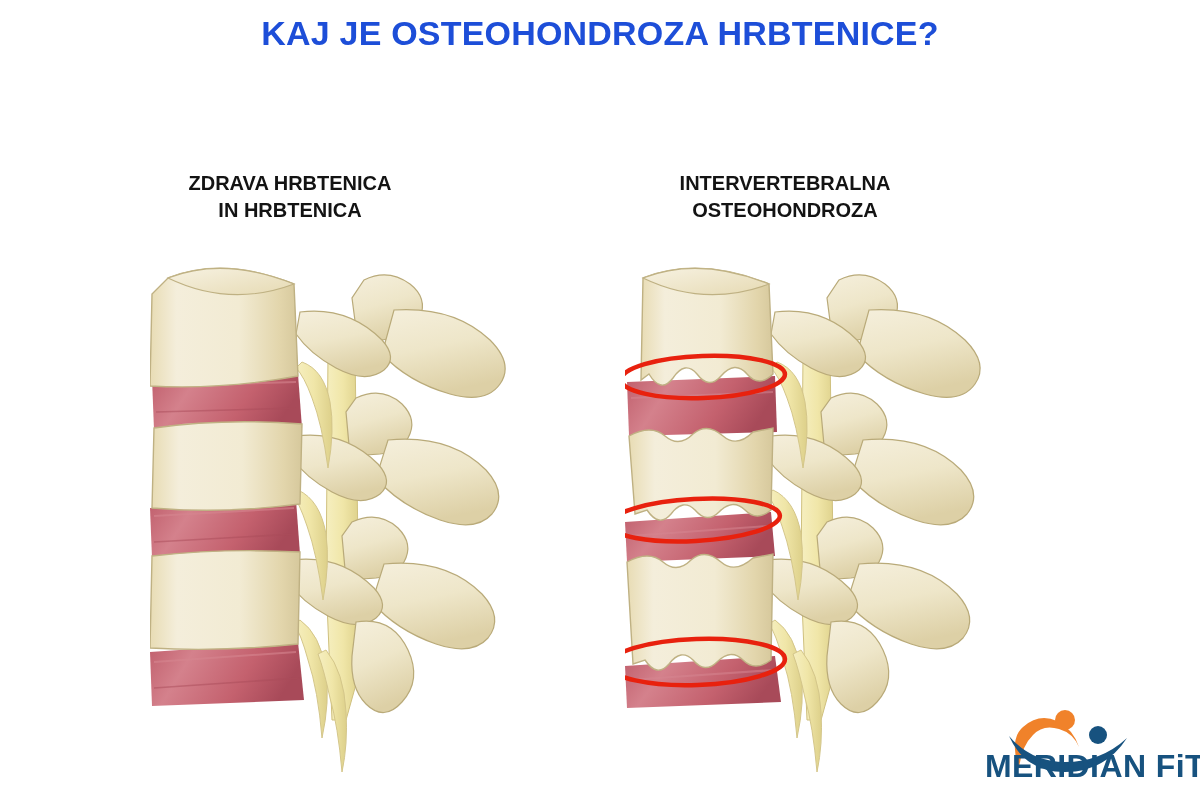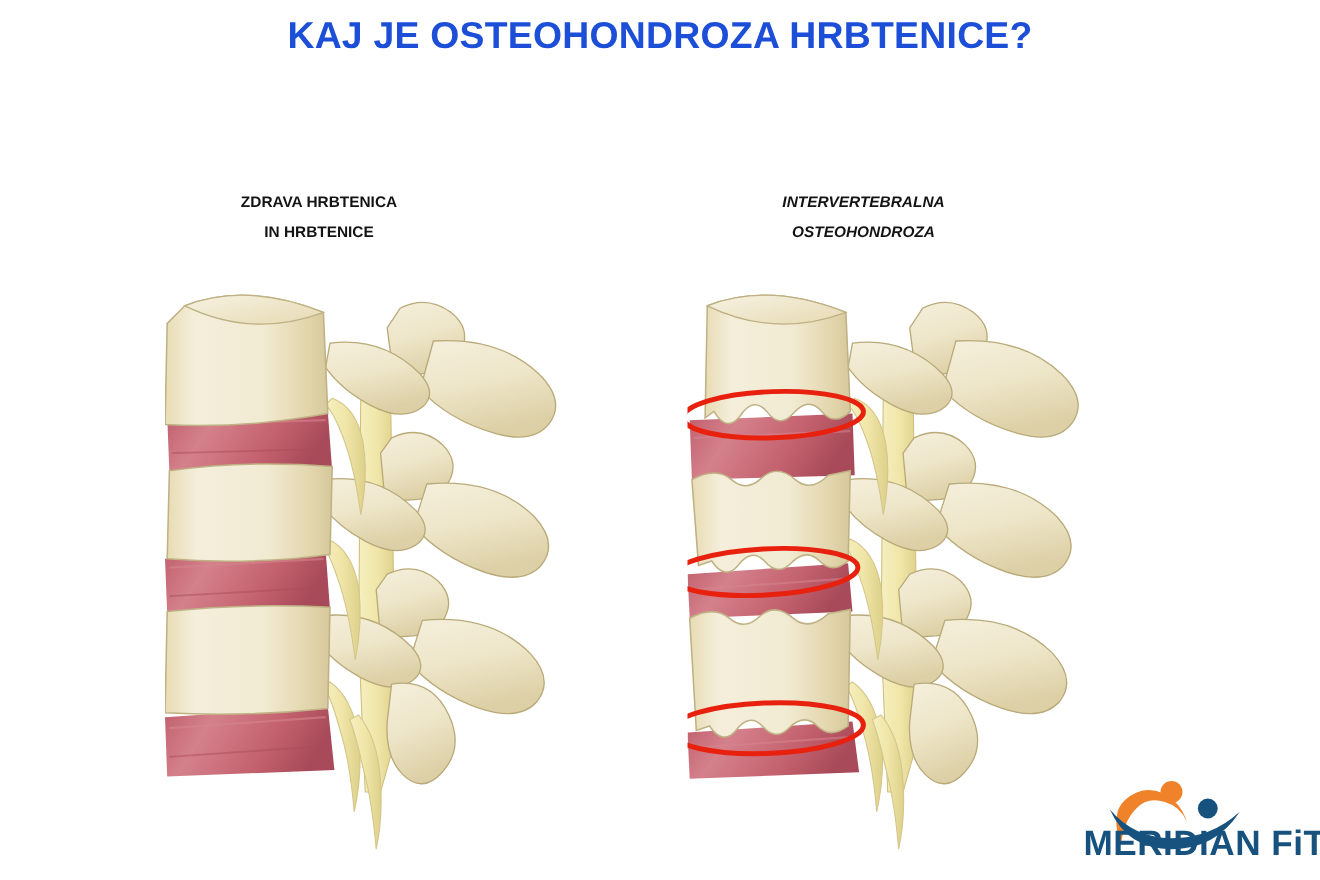--- a/index.html
+++ b/index.html
@@ -11,46 +11,46 @@
   }
   #page-title{
     position:absolute;top:14px;left:0;width:1200px;
     text-align:center;
     font-size:34px;font-weight:bold;letter-spacing:.2px;
     color:#1d4ed8;white-space:nowrap;
   }
   .panel-heading{
     position:absolute;
     text-align:center;
-    font-size:14px;font-weight:bold;line-height:27px;
+    font-size:20px;font-weight:bold;line-height:27px;
     color:#131313;
   }
   #heading-healthy{left:115px;top:170px;width:350px;}
-  #heading-diseased{left:610px;top:170px;width:350px;font-style:italic;}
+  #heading-diseased{left:610px;top:170px;width:350px;}
   .heading-line{display:block;}
 
   .spine-figure{position:absolute;top:250px;}
   #figure-healthy{left:150px;width:400px;height:540px;}
   #figure-diseased{left:625px;width:400px;height:540px;}
 
   #brand-logo{position:absolute;left:985px;top:690px;width:205px;height:100px;}
   #brand-wordmark{
     position:absolute;left:985px;top:748px;width:205px;
     text-align:center;font-size:32px;font-weight:bold;
     letter-spacing:.4px;color:#17527f;white-space:nowrap;
   }
 </style>
 </head>
 <body>
 
 <div id="page-title">KAJ JE OSTEOHONDROZA HRBTENICE?</div>
 
 <div class="panel-heading" id="heading-healthy">
   <span class="heading-line">ZDRAVA HRBTENICA</span>
-  <span class="heading-line">IN HRBTENICE</span>
+  <span class="heading-line">IN HRBTENICA</span>
 </div>
 
 <div class="panel-heading" id="heading-diseased">
   <span class="heading-line">INTERVERTEBRALNA</span>
   <span class="heading-line">OSTEOHONDROZA</span>
 </div>
 
 <svg class="spine-figure" id="figure-healthy" viewBox="0 0 400 540">
   <defs>
     <linearGradient id="bodyGradH" x1="0" y1="0" x2="1" y2="0">

